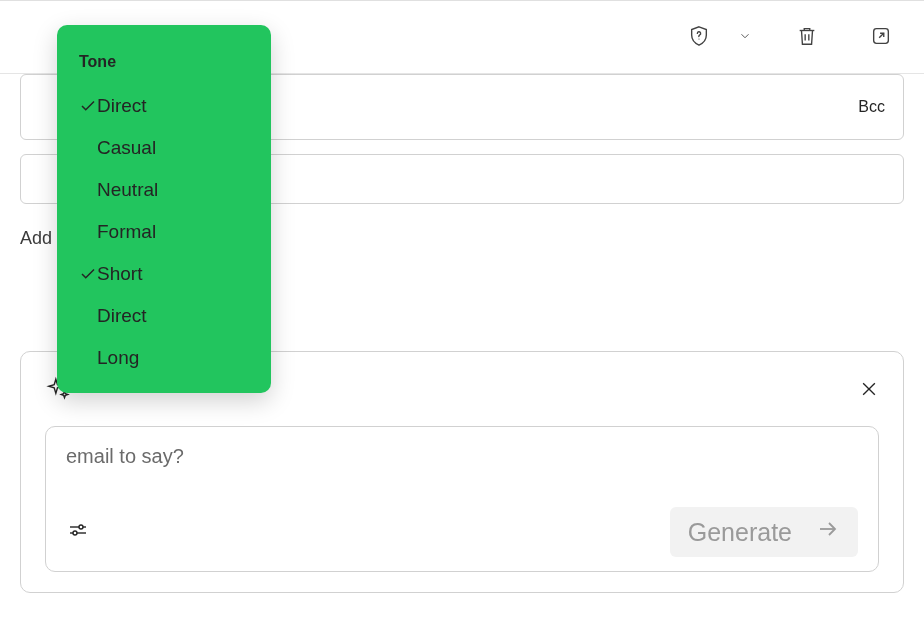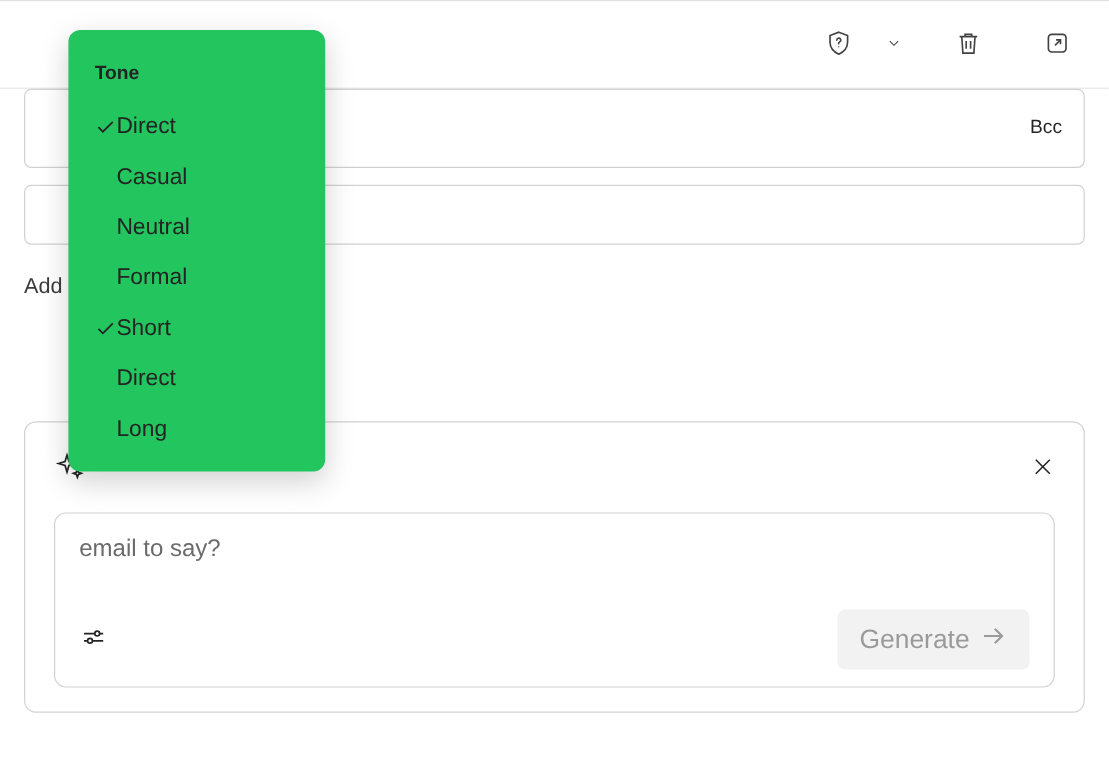--- a/index.html
+++ b/index.html
@@ -95,27 +95,27 @@
   .prompt-footer {
     display: flex;
     justify-content: space-between;
     align-items: center;
     margin-top: 6px;
   }
   .settings-icon { cursor: pointer; color: #242424; }
   .generate-btn {
     display: flex;
     align-items: center;
-    gap: 8px;
+    gap: 24px;
     background: #f2f2f2;
     color: #9a9a9a;
     border: none;
     border-radius: 6px;
     padding: 10px 18px;
-    font-size: 22px;
+    font-size: 25px;
     font-weight: 400;
     cursor: default;
   }
 
   
   .dropdown {
     position: absolute;
     left: 57px;
     top: 24px;
     width: 214px;

